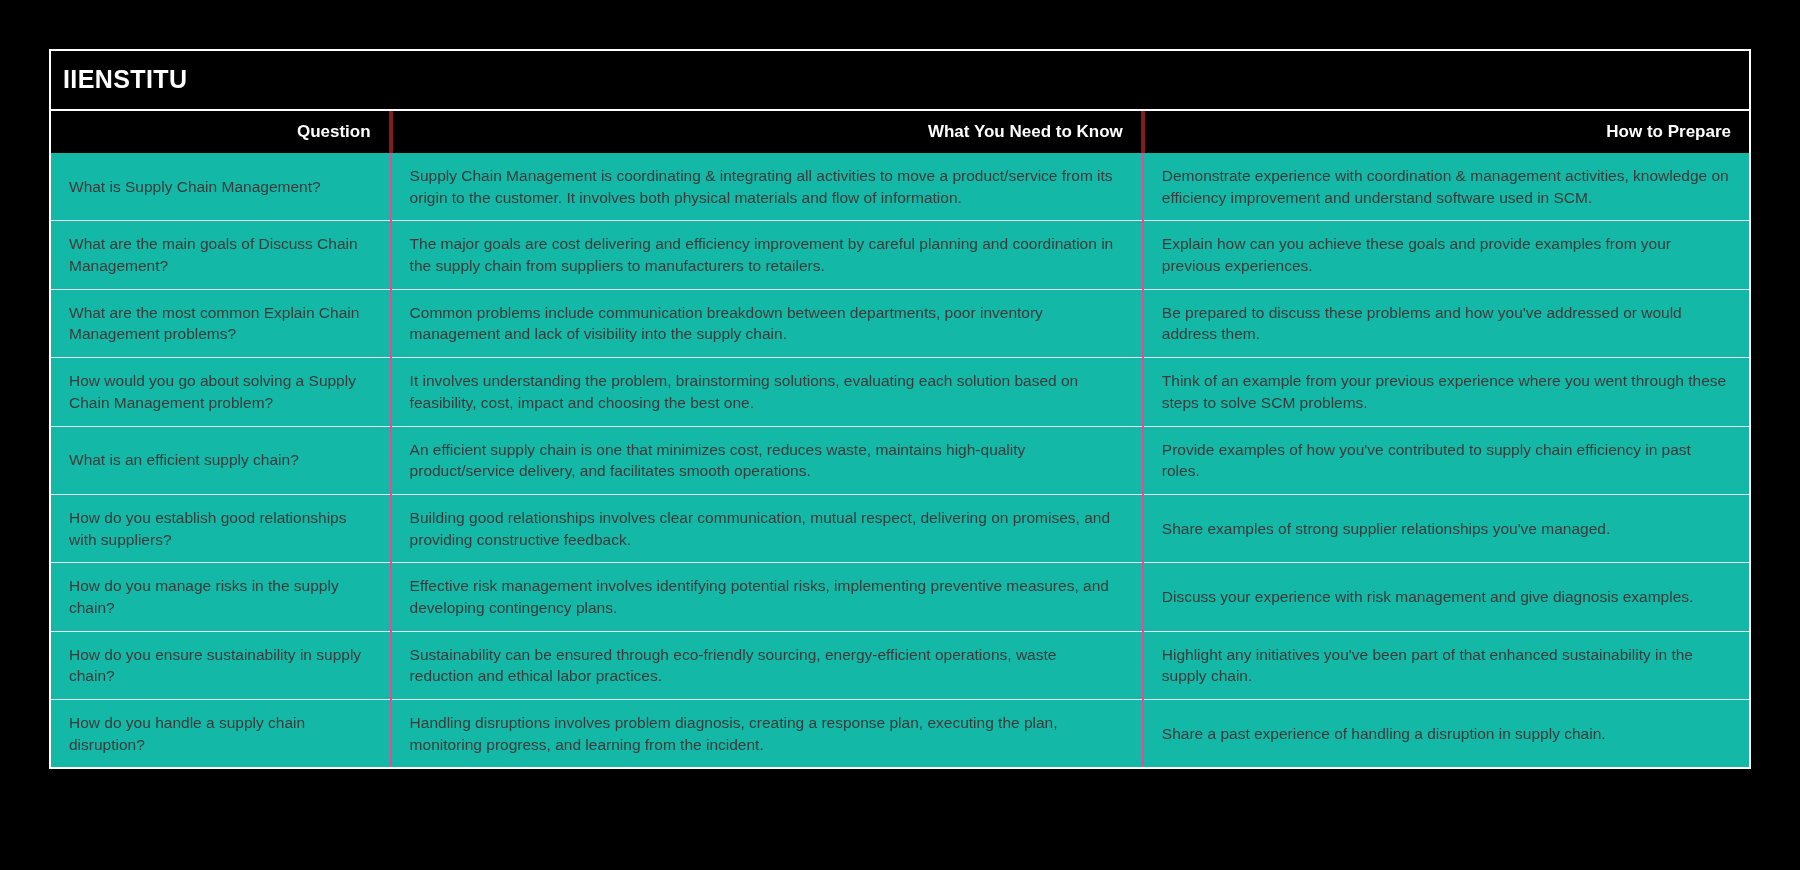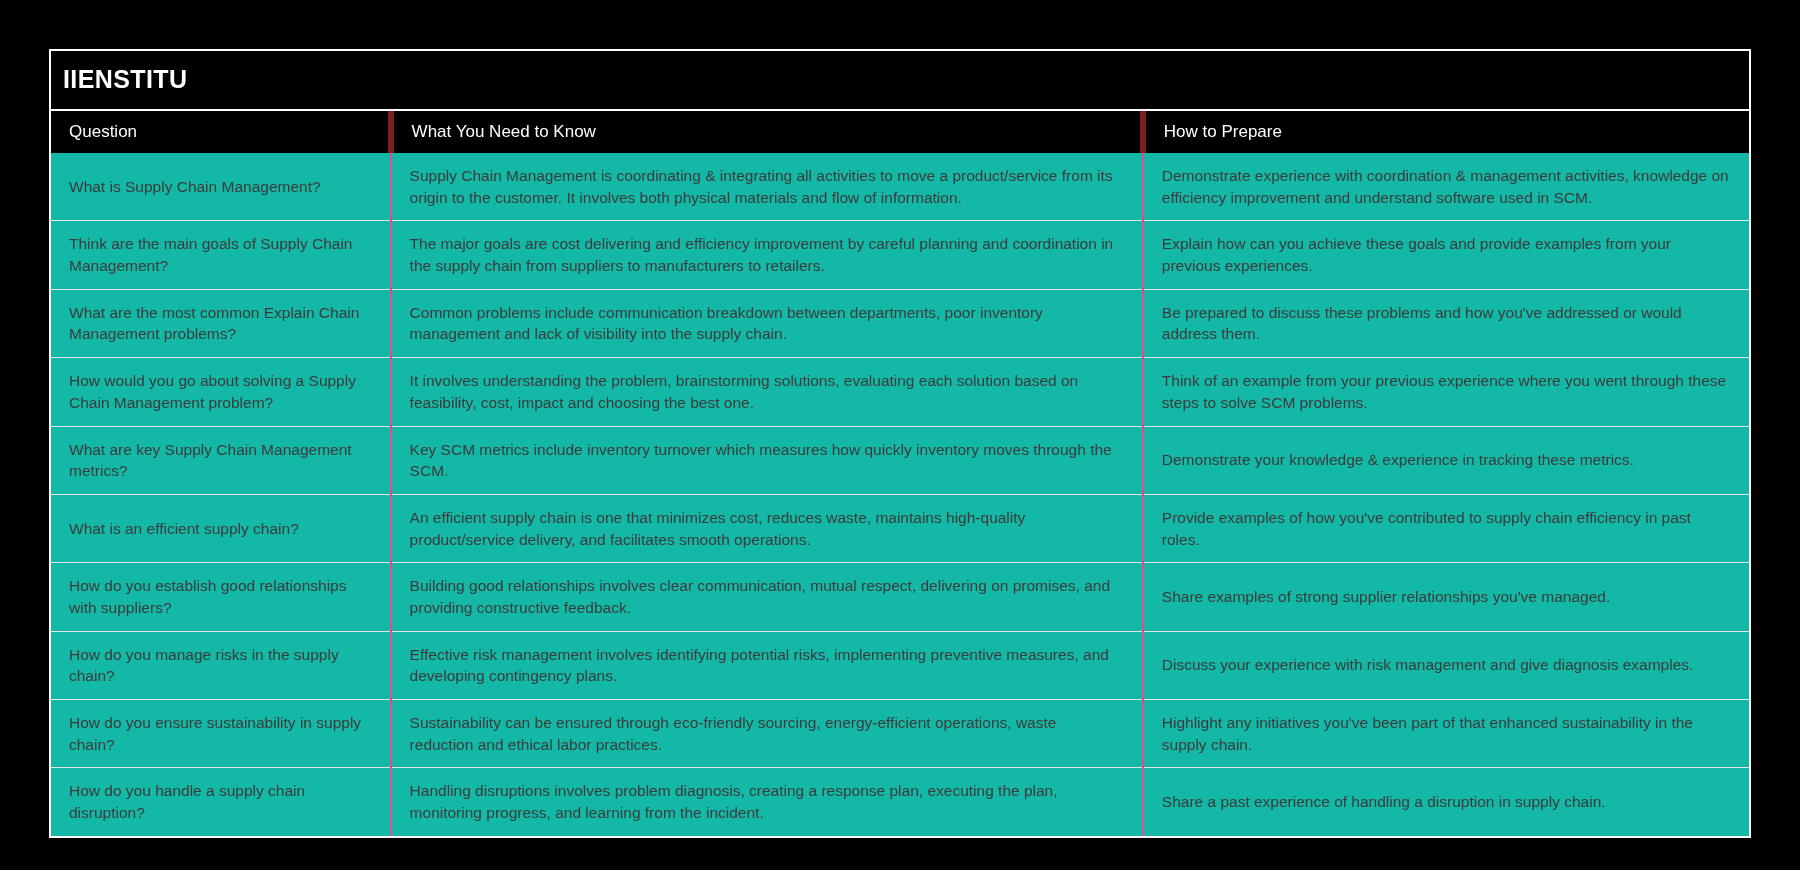--- a/index.html
+++ b/index.html
@@ -28,27 +28,27 @@
     border-bottom: 2px solid #ffffff;
   }
   table.qa-table {
     width: 100%;
     border-collapse: collapse;
     table-layout: fixed;
   }
   thead th {
     background: #000000;
     color: #ffffff;
-    text-align: left;
+    text-align: right;
     font-size: 17px;
-    font-weight: 400;
+    font-weight: 700;
     padding: 11px 18px;
   }
   thead th + th {
-    border-left: 6px solid #7f1d1d;
+    border-left: 4px solid #7f1d1d;
   }
   tbody {
     background: #14b8a6;
   }
   tbody td {
     color: #3b3b3b;
     font-size: 15.5px;
     line-height: 1.4;
     padding: 12px 18px;
     vertical-align: middle;
@@ -80,38 +80,33 @@
         <th>How to Prepare</th>
       </tr>
     </thead>
     <tbody>
         <tr>
     <td>What is Supply Chain Management?</td>
     <td>Supply Chain Management is coordinating &amp; integrating all activities to move a product/service from its origin to the customer. It involves both physical materials and flow of information.</td>
     <td>Demonstrate experience with coordination &amp; management activities, knowledge on efficiency improvement and understand software used in SCM.</td>
   </tr>
         <tr>
-    <td>Think are the main goals of Supply Chain Management?</td>
+    <td>What are the main goals of Discuss Chain Management?</td>
     <td>The major goals are cost delivering and efficiency improvement by careful planning and coordination in the supply chain from suppliers to manufacturers to retailers.</td>
     <td>Explain how can you achieve these goals and provide examples from your previous experiences.</td>
   </tr>
         <tr>
     <td>What are the most common Explain Chain Management problems?</td>
     <td>Common problems include communication breakdown between departments, poor inventory management and lack of visibility into the supply chain.</td>
     <td>Be prepared to discuss these problems and how you've addressed or would address them.</td>
   </tr>
         <tr>
     <td>How would you go about solving a Supply Chain Management problem?</td>
     <td>It involves understanding the problem, brainstorming solutions, evaluating each solution based on feasibility, cost, impact and choosing the best one.</td>
     <td>Think of an example from your previous experience where you went through these steps to solve SCM problems.</td>
-  </tr>
-        <tr>
-    <td>What are key Supply Chain Management metrics?</td>
-    <td>Key SCM metrics include inventory turnover which measures how quickly inventory moves through the SCM.</td>
-    <td>Demonstrate your knowledge &amp; experience in tracking these metrics.</td>
   </tr>
         <tr>
     <td>What is an efficient supply chain?</td>
     <td>An efficient supply chain is one that minimizes cost, reduces waste, maintains high-quality product/service delivery, and facilitates smooth operations.</td>
     <td>Provide examples of how you've contributed to supply chain efficiency in past roles.</td>
   </tr>
         <tr>
     <td>How do you establish good relationships with suppliers?</td>
     <td>Building good relationships involves clear communication, mutual respect, delivering on promises, and providing constructive feedback.</td>
     <td>Share examples of strong supplier relationships you've managed.</td>

